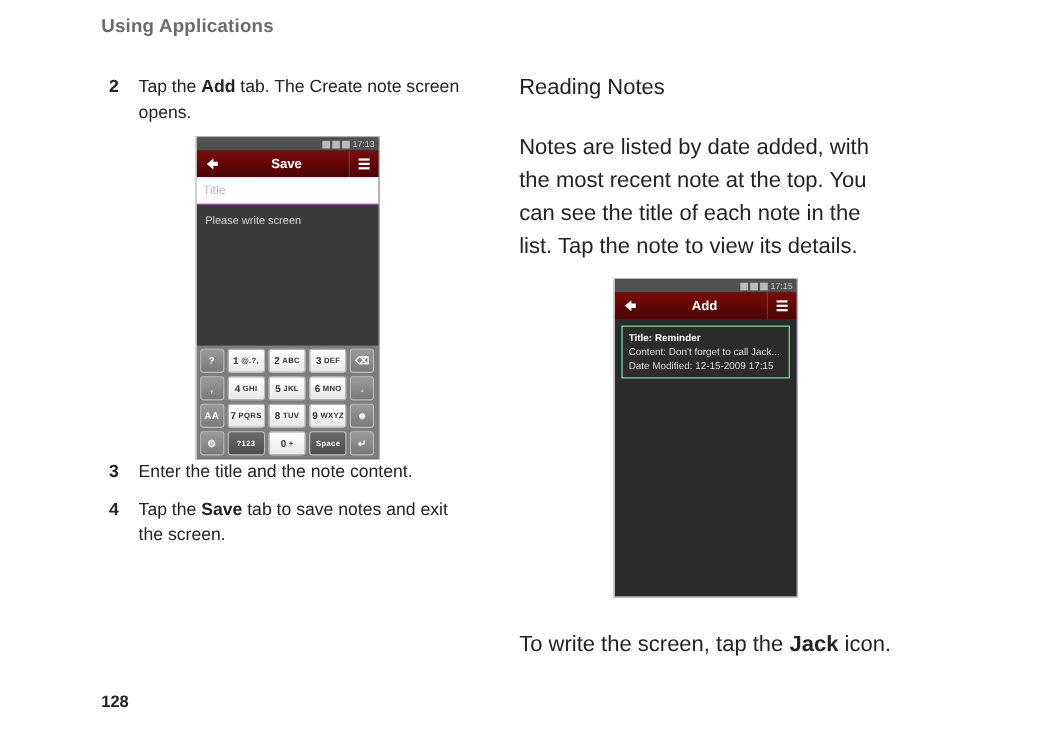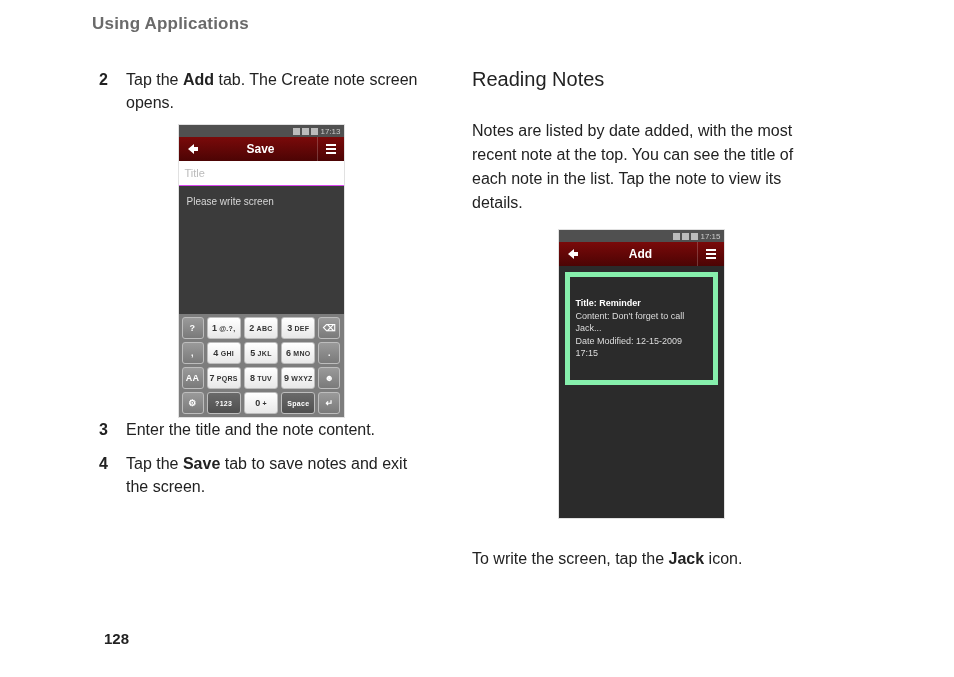--- a/index.html
+++ b/index.html
@@ -5,22 +5,22 @@
   html,body{margin:0;padding:0;background:#fff;font-family:Arial,Helvetica,sans-serif;color:#222;}
   .page{width:860px;height:677px;position:relative;box-sizing:border-box;padding:14px 50px 14px 92px;}
   .hdr{color:#6a6a6a;font-weight:700;font-size:17px;letter-spacing:.2px;}
   .cols{display:flex;gap:42px;margin-top:34px;}
   .col{flex:1;min-width:0;}
   .step{display:flex;gap:18px;font-size:16px;line-height:1.45;margin-bottom:10px;}
   .step .num{width:16px;text-align:right;font-weight:700;}
   .step .txt{flex:1;}
   .b{font-weight:700;}
   .h2{font-size:20px;font-weight:400;margin:0 0 18px 0;}
-  .para{font-size:16px;line-height:1.5;margin-bottom:14px;margin-top:28px;}
-  .pagenum{position:absolute;left:104px;bottom:30px;font-weight:700;font-size:15px;}
+  .para{font-size:20px;line-height:1.5;margin-bottom:14px;margin-top:28px;}
+  .pagenum{position:absolute;left:92px;bottom:30px;font-weight:700;font-size:15px;}
 
   
   .phone{width:165px;margin:10px auto 0 auto;border:1px solid #e1e1e1;background:#000;}
   .statusbar{height:12px;background:#505050;display:flex;align-items:center;justify-content:flex-end;gap:2px;padding:0 3px;color:#ccc;font-size:8px;font-family:Arial;}
   .statusbar .ico{width:7px;height:7px;background:#bbb;}
   .topbar{height:24px;background:linear-gradient(#7a0a0a,#4c0404);display:flex;align-items:center;}
   .tb-btn{width:26px;height:24px;display:flex;align-items:center;justify-content:center;}
   .tb-center{flex:1;text-align:center;color:#fff;font-size:12px;font-weight:700;}
   .tb-list{border-left:1px solid rgba(255,255,255,.2);}
   .tb-back svg,.tb-list svg{display:block;}
@@ -30,21 +30,21 @@
   .content{background:#3b3b3b;color:#d7d7d7;font-size:10px;padding:10px 8px;height:108px;}
   
   .kbd{background:#7d7d7d;padding:3px;display:grid;grid-template-columns:22px 1fr 1fr 1fr 22px;grid-auto-rows:22px;gap:3px;}
   .key{background:linear-gradient(#fff,#e8e8e8);border:1px solid #bdbdbd;border-radius:3px;display:flex;align-items:center;justify-content:center;font-size:7px;font-weight:700;color:#333;letter-spacing:.3px;}
   .key.side{background:linear-gradient(#9a9a9a,#7a7a7a);color:#fff;font-size:9px;}
   .key.dark{background:linear-gradient(#6a6a6a,#4f4f4f);color:#fff;}
   .key .big{font-size:9px;margin-right:2px;}
 
   
   .phone2 .dark-body{background:#2b2b2b;height:240px;padding:6px;}
-  .note-card{border:5px solid #86efac;padding:20px 6px;color:#ddd;font-size:9px;line-height:1.4;}
+  .note-card{border:1px solid #86efac;padding:4px 6px;color:#ddd;font-size:9px;line-height:1.4;}
   .note-card .t{color:#fff;font-weight:700;}
 </style>
 </head>
 <body>
 
 <div class="page">
   <div class="hdr">Using Applications</div>
 
   <div class="cols">
 

